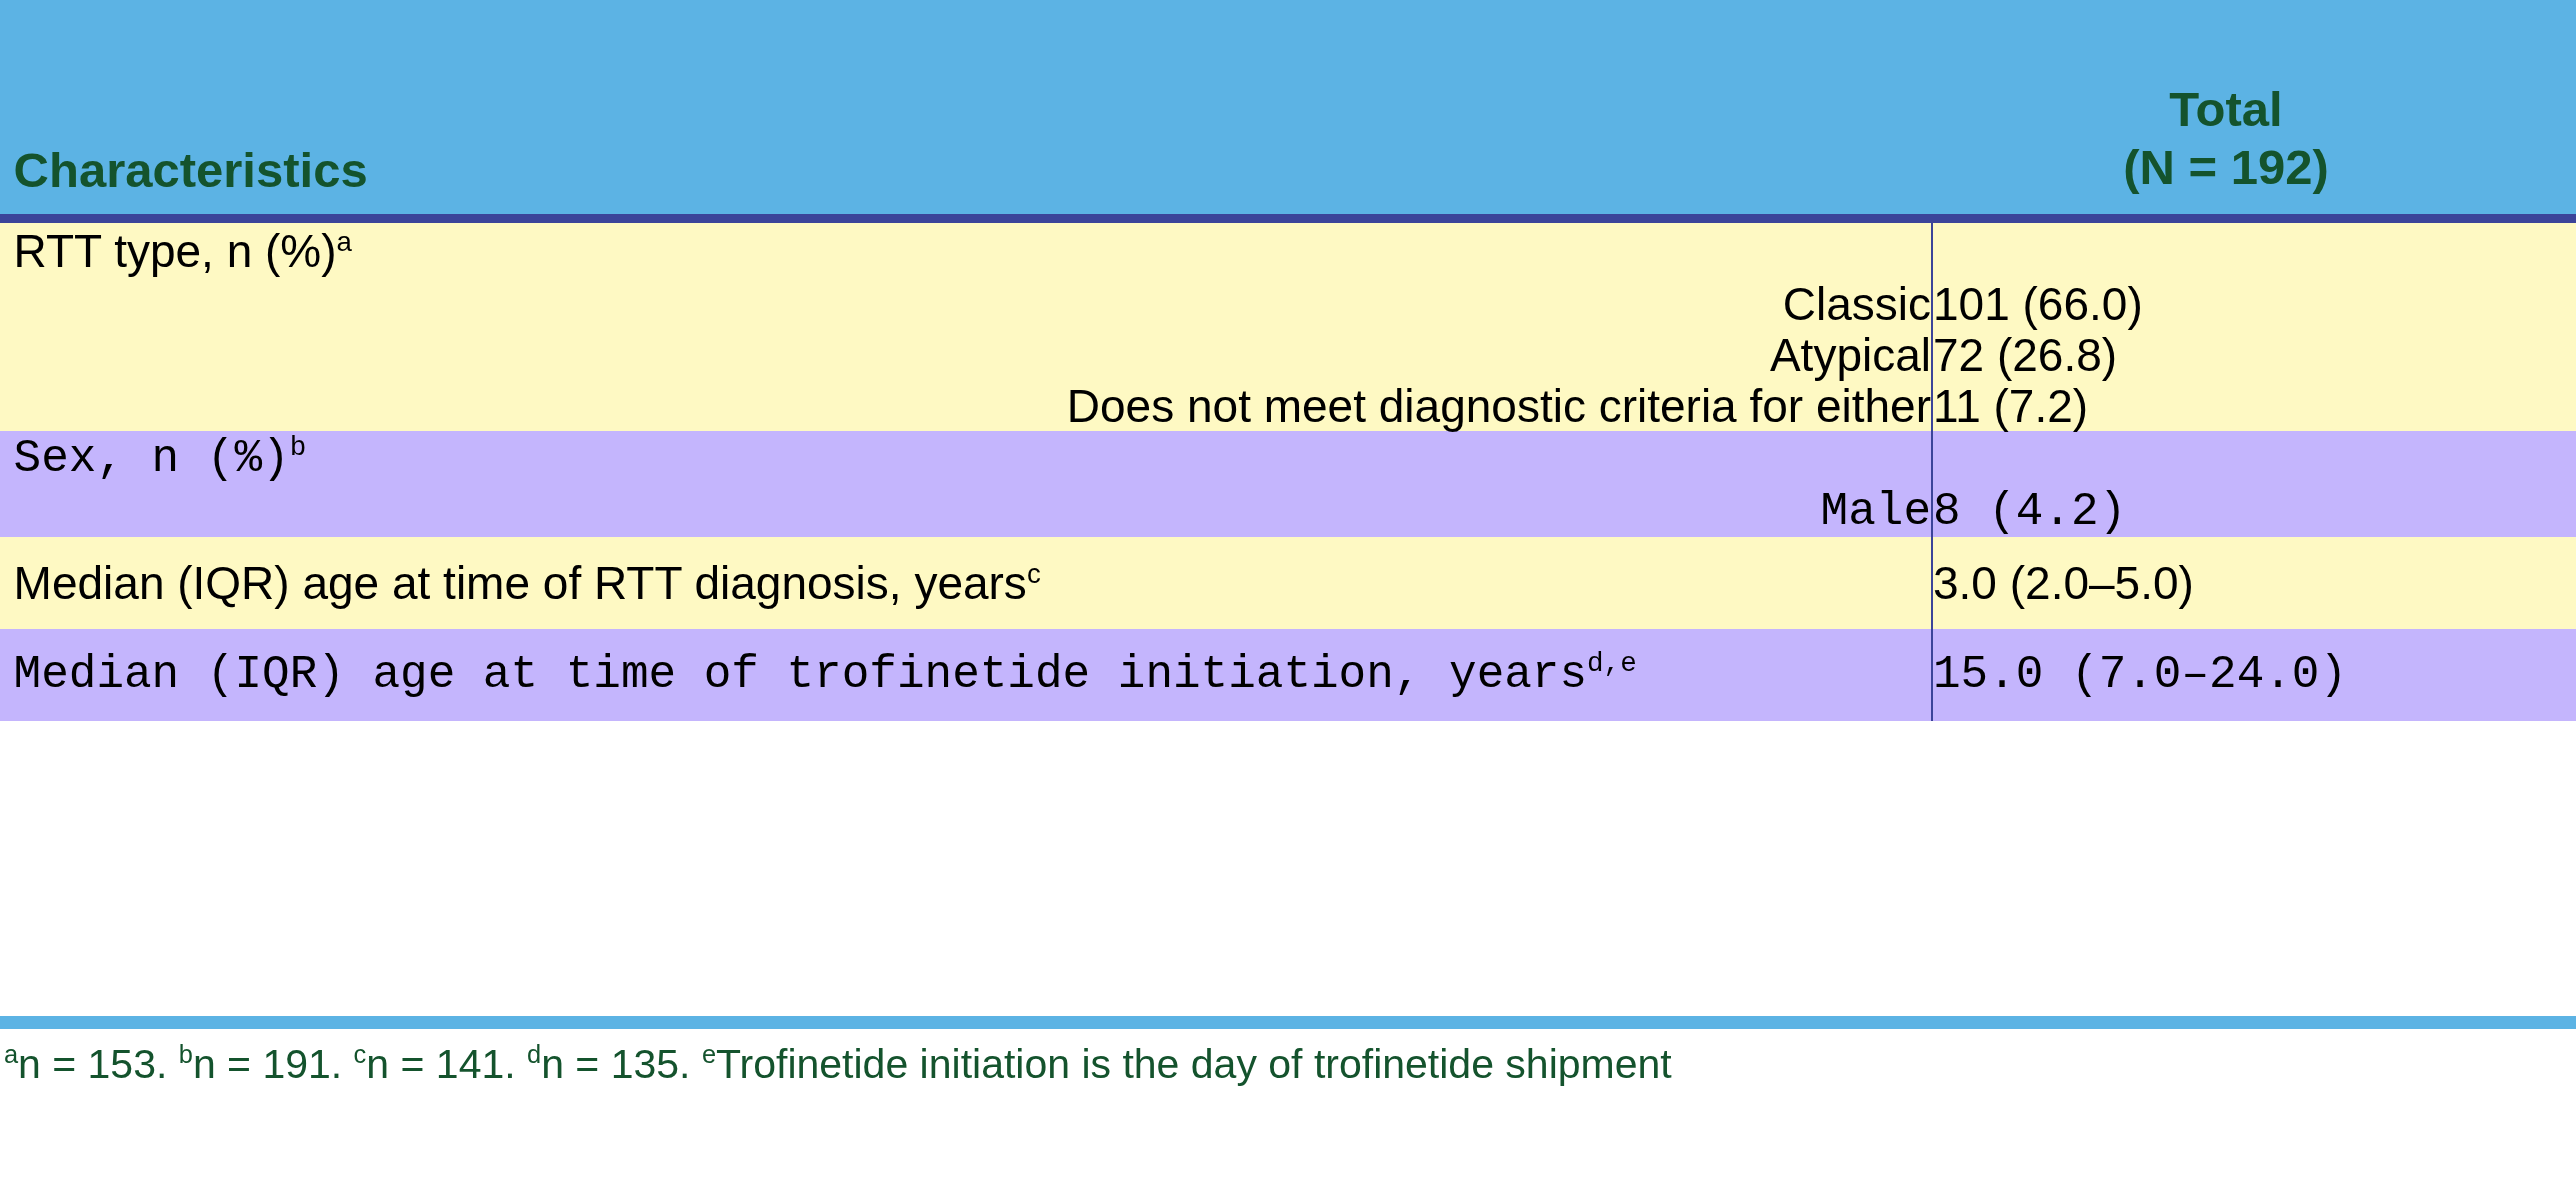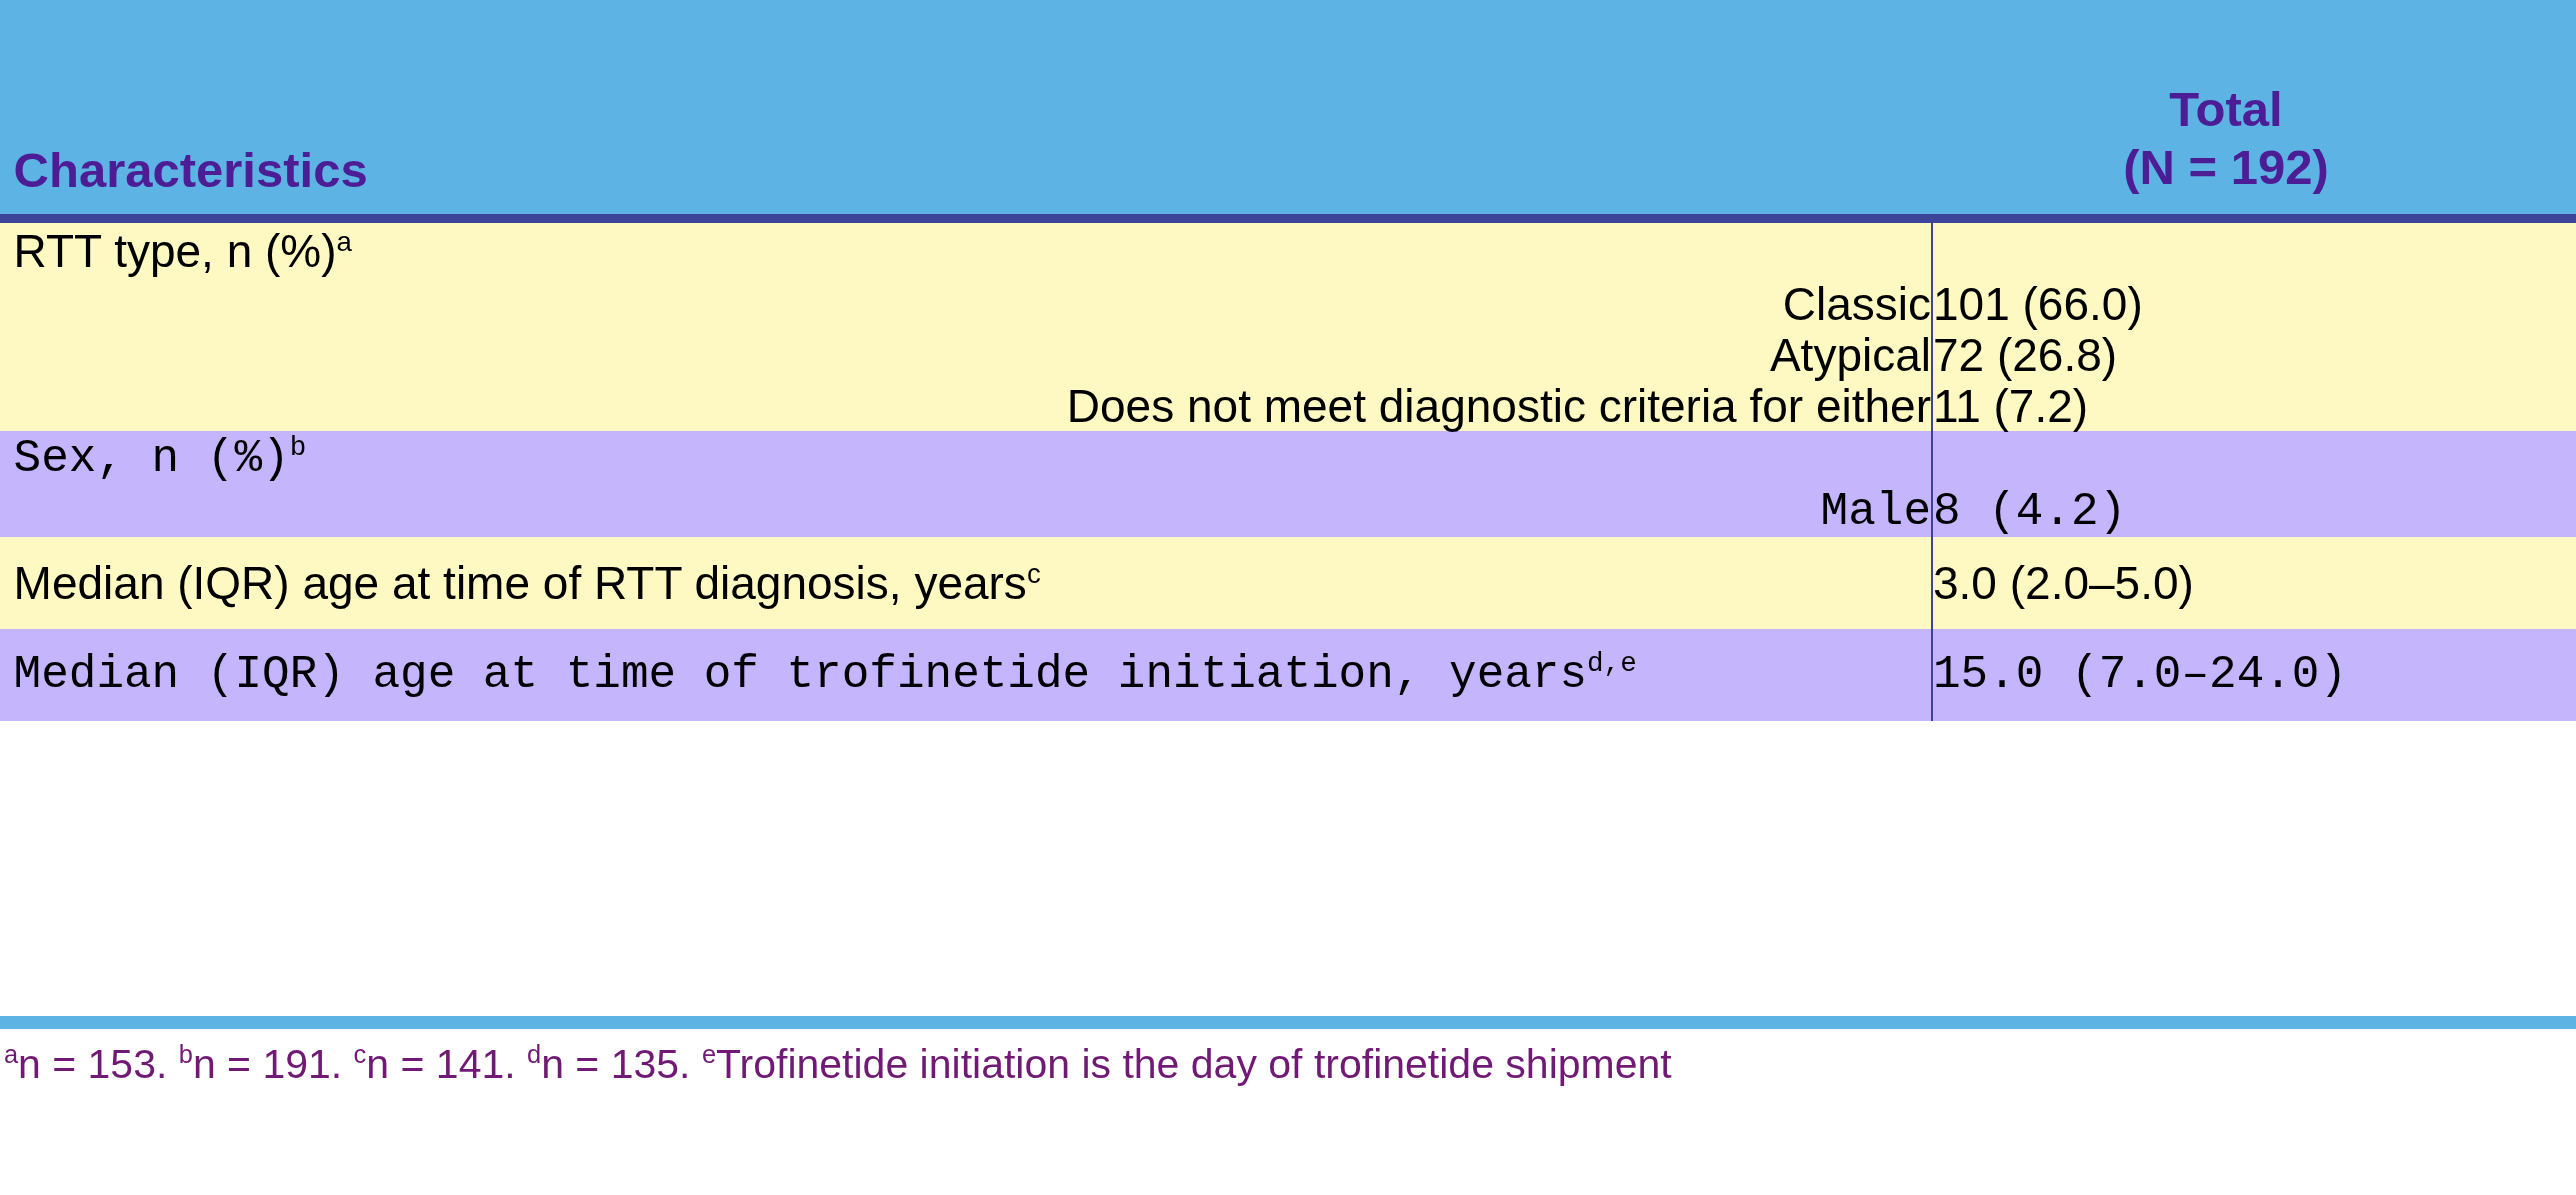--- a/index.html
+++ b/index.html
@@ -31,21 +31,21 @@
     border-collapse: collapse;
     width: 2576px;
     table-layout: fixed;
   }
   col.c-char { width: 1932px; }
   col.c-total { width: 644px; }
 
   
   thead th {
     background: #5cb3e4;
-    color: #4c1d95;
+    color: #14532d;
     font-weight: bold;
     padding: 0;
     vertical-align: bottom;
     border-bottom: 9.7px solid #3b4499;
   }
   th.h-char {
     text-align: left;
     font-size: 49px;
     padding: 0 0 17.5px 13.6px;
     height: 181px;
@@ -104,21 +104,21 @@
     background: #5cb3e4;
   }
 
   
   .footnotes {
     position: absolute;
     left: 3.9px;
     top: 1038px;
     width: 2532px;
     font-size: 41px;
-    color: #701a75;
+    color: #14532d;
     line-height: 1.30;
   }
   .footnotes .fn-line { display: block; white-space: nowrap; }
   .footnotes sup {
     font-size: 0.62em;
     vertical-align: super;
     line-height: 0;
   }
 </style>
 </head>

